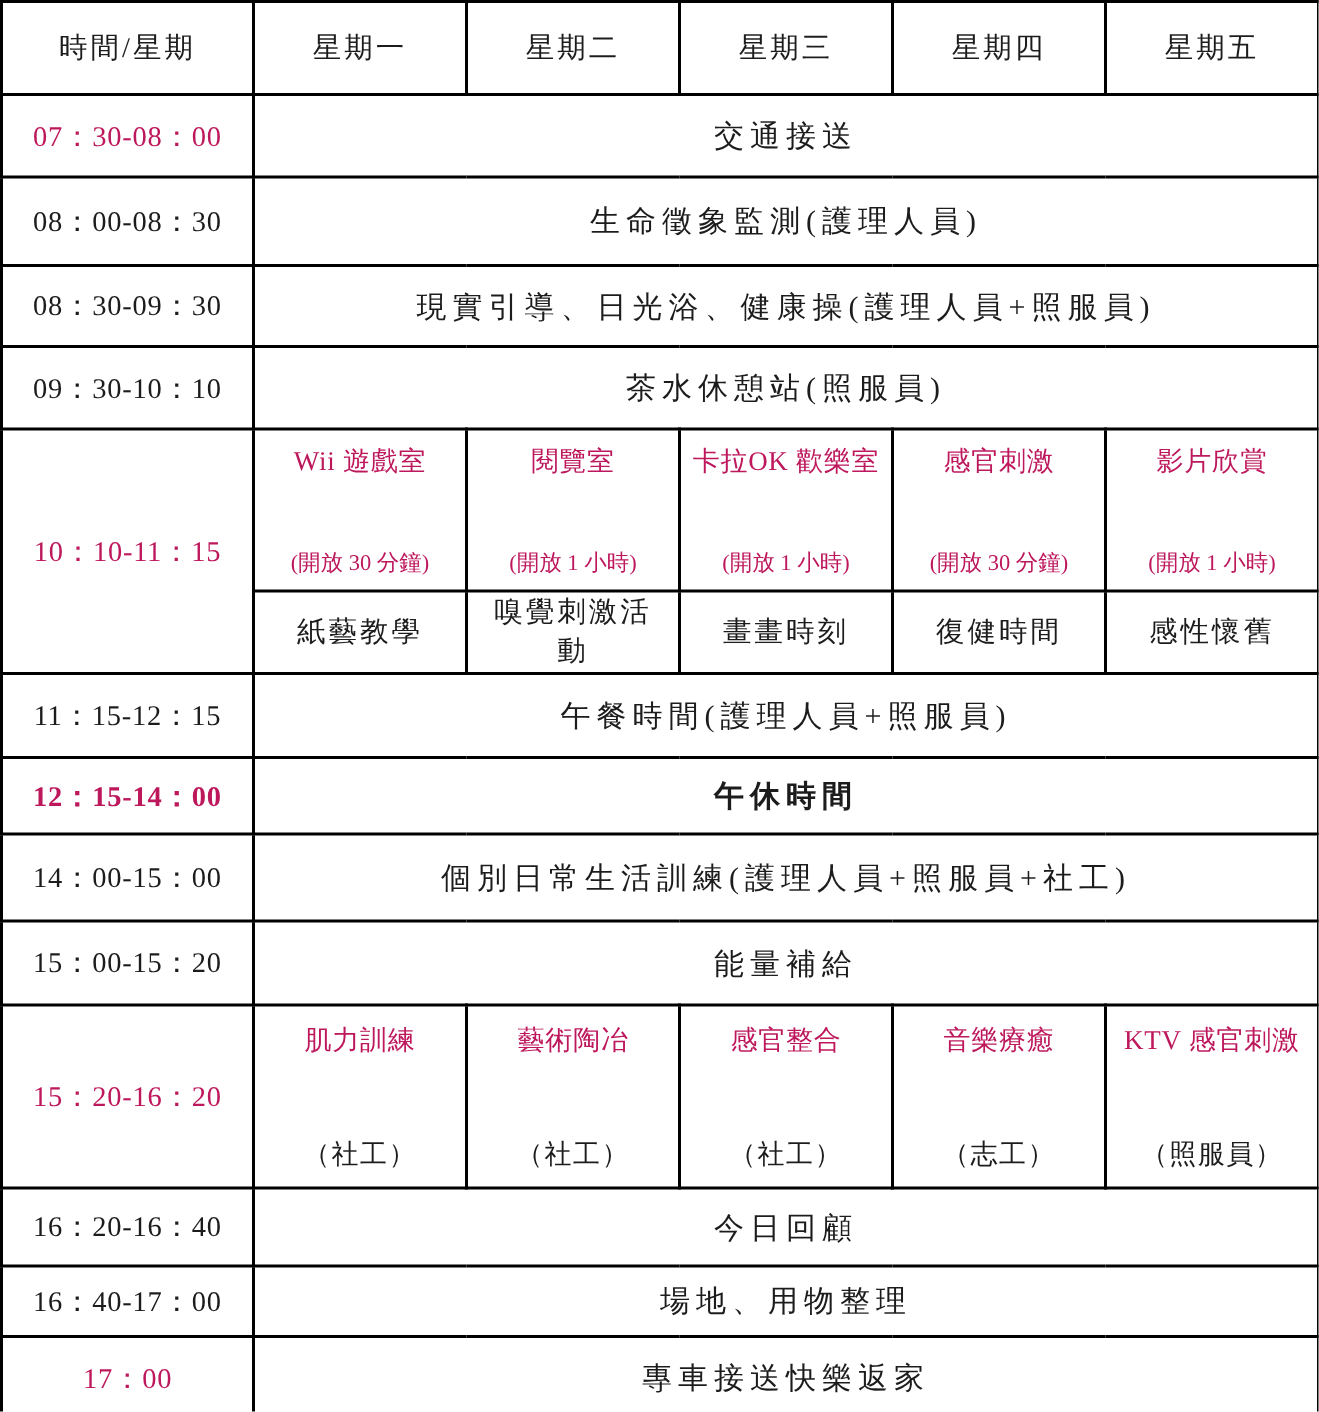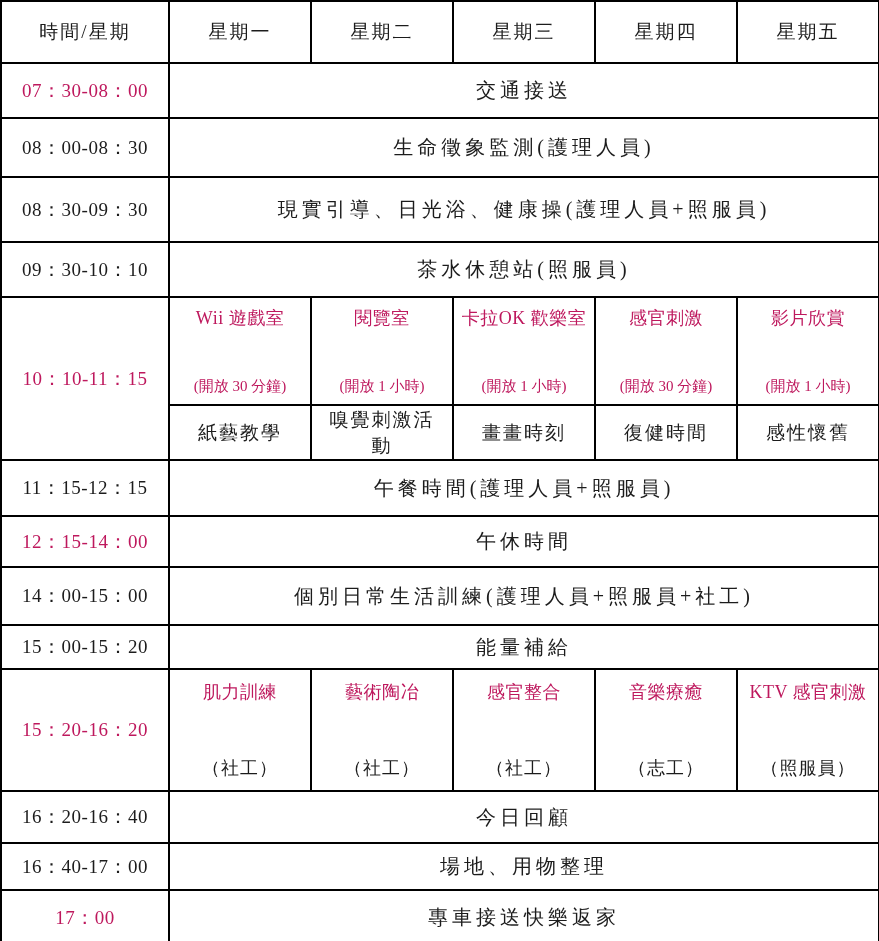--- a/index.html
+++ b/index.html
@@ -26,28 +26,28 @@
     padding: 0;
     overflow: hidden;
   }
   col.c-time { width: 168px; }
   col.c-day  { width: 142px; }
 
   
   tr.h-header { height: 62px; }
   tr.h-r1 { height: 55px; }
   tr.h-r2 { height: 59px; }
-  tr.h-r3 { height: 65px; }
+  tr.h-r3 { height: 54px; }
   tr.h-r4 { height: 55px; }
   tr.h-morning-top { height: 106px; }
   tr.h-morning-bot { height: 55px; }
   tr.h-r6 { height: 56px; }
-  tr.h-r7 { height: 51px; }
+  tr.h-r7 { height: 51px; font-weight: bold; }
   tr.h-r8 { height: 58px; }
-  tr.h-r9 { height: 44px; border-radius: 20px; }
+  tr.h-r9 { height: 56px; border-radius: 20px; }
   tr.h-afternoon { height: 121px; }
   tr.h-r11 { height: 52px; }
   tr.h-r12 { height: 47px; }
   tr.h-r13 { height: 55px; }
 
   th.header-cell {
     font-weight: normal;
     font-size: 19px;
     letter-spacing: 2px;
   }

